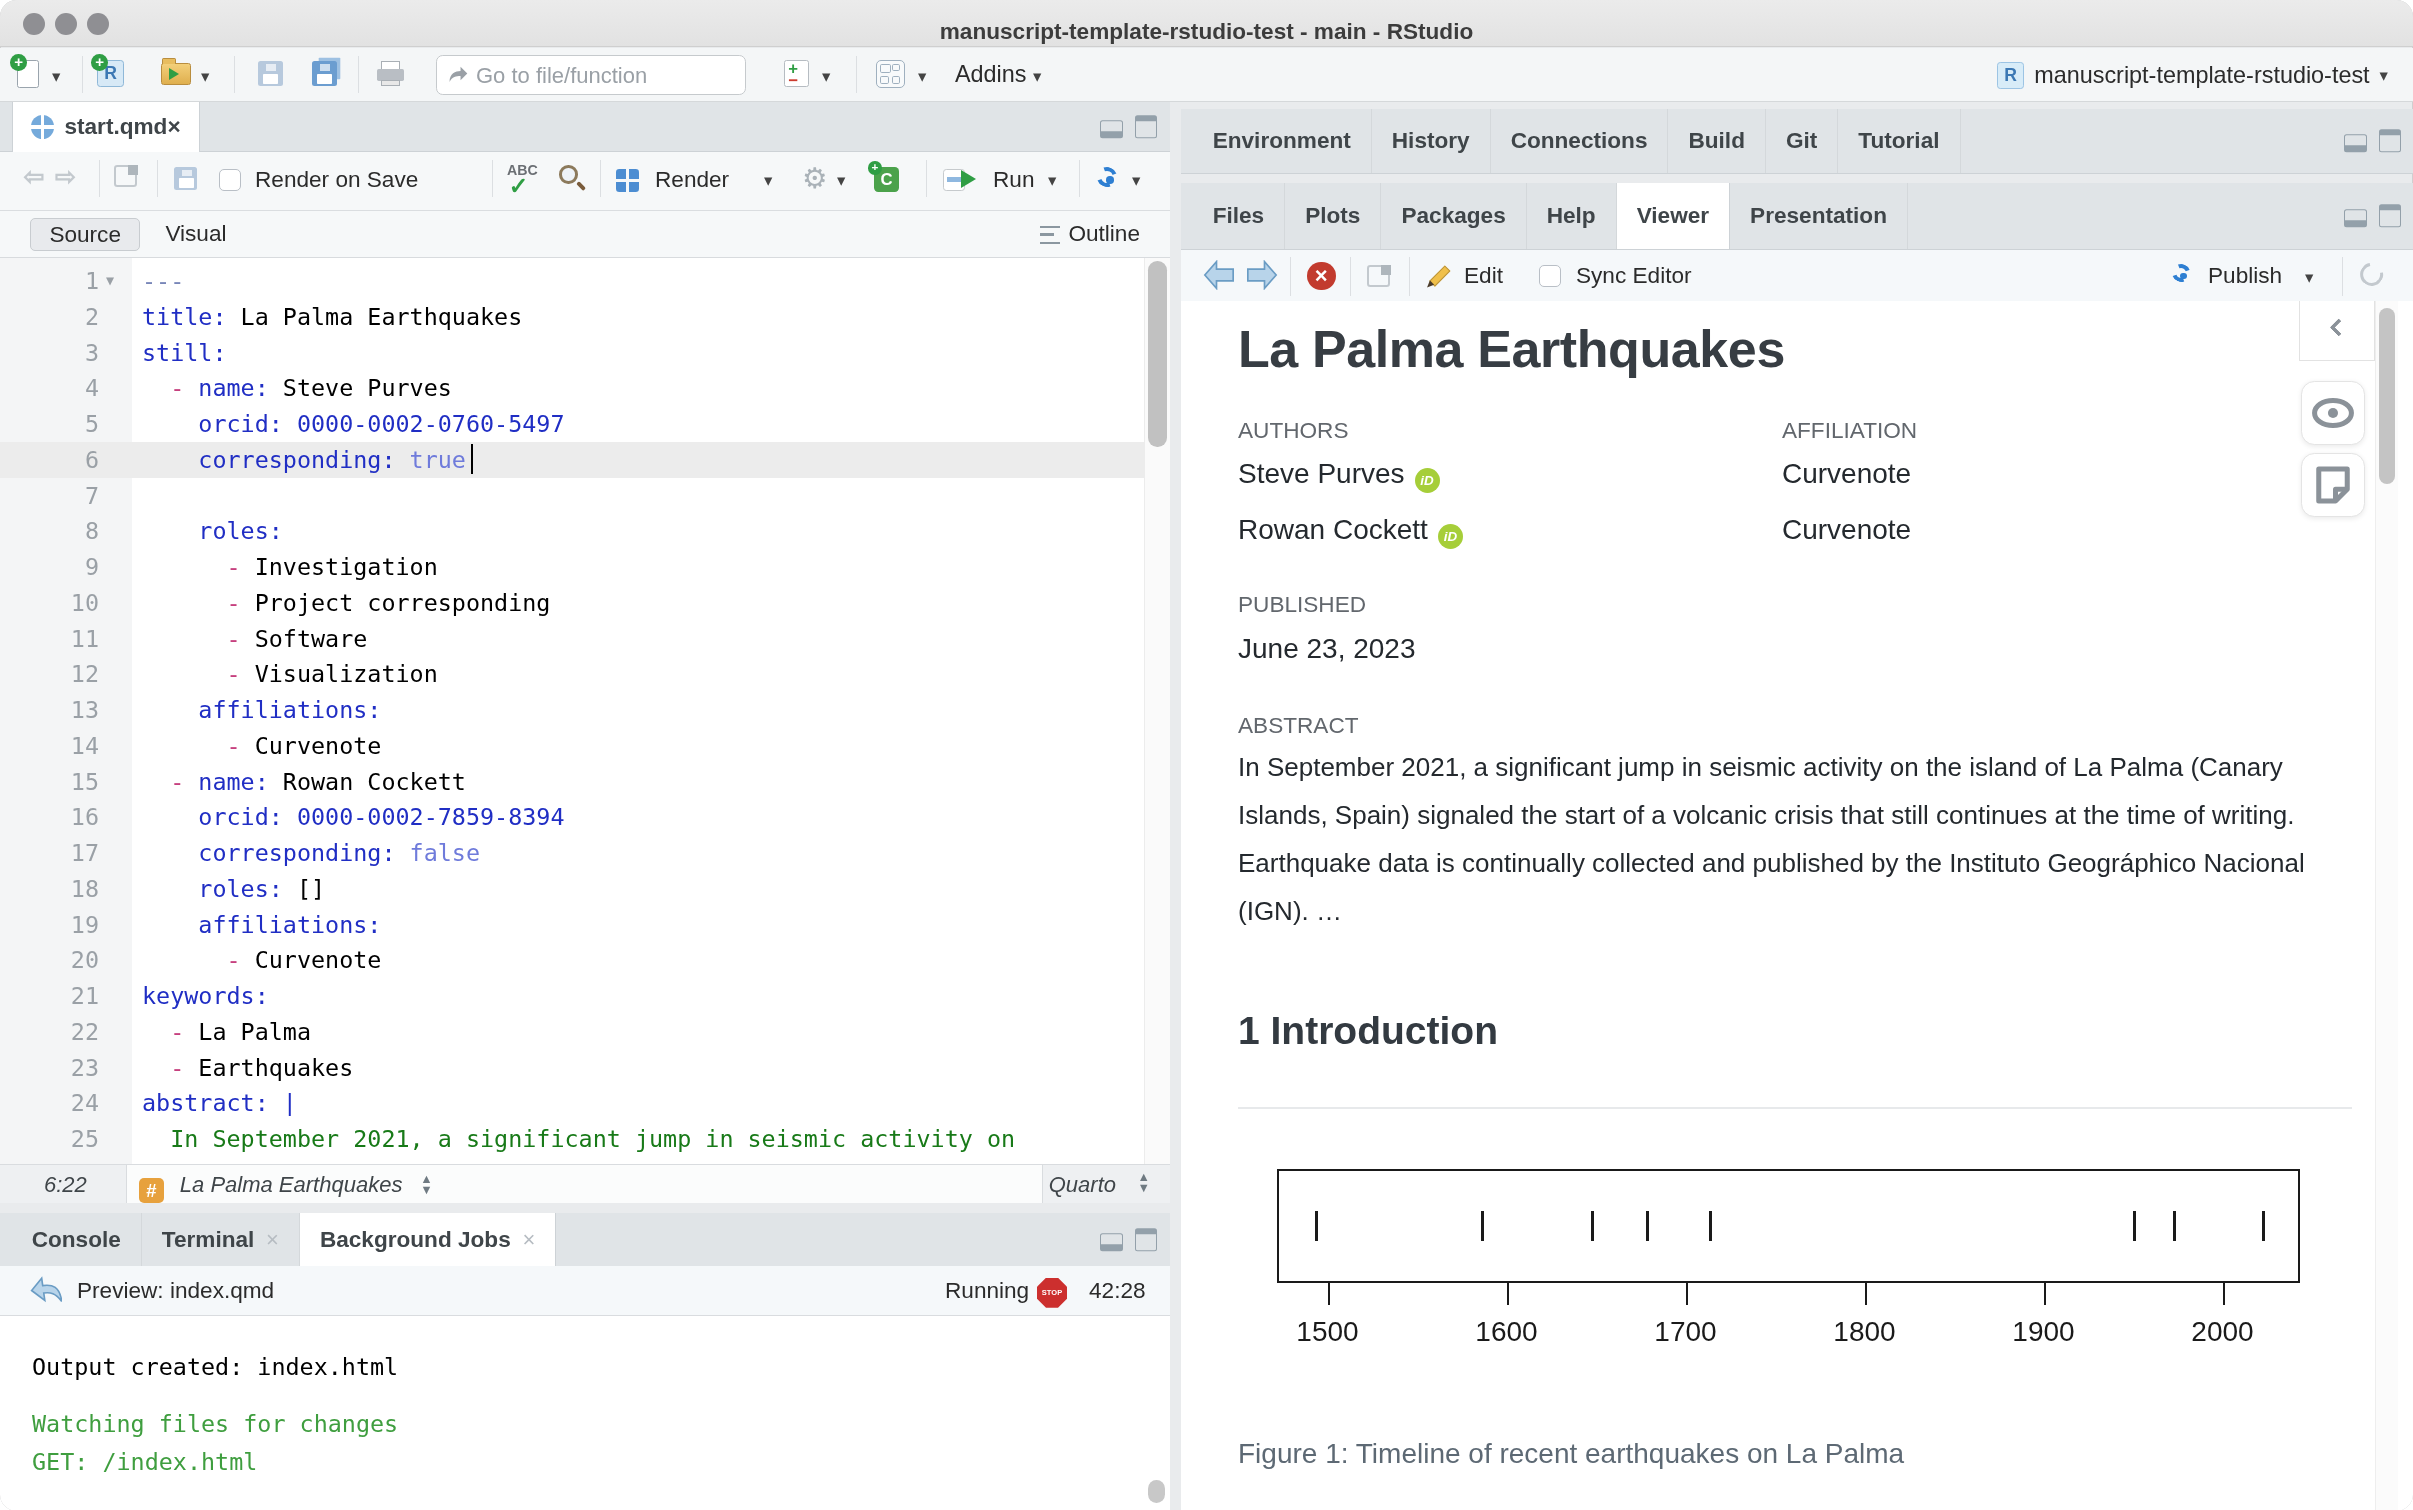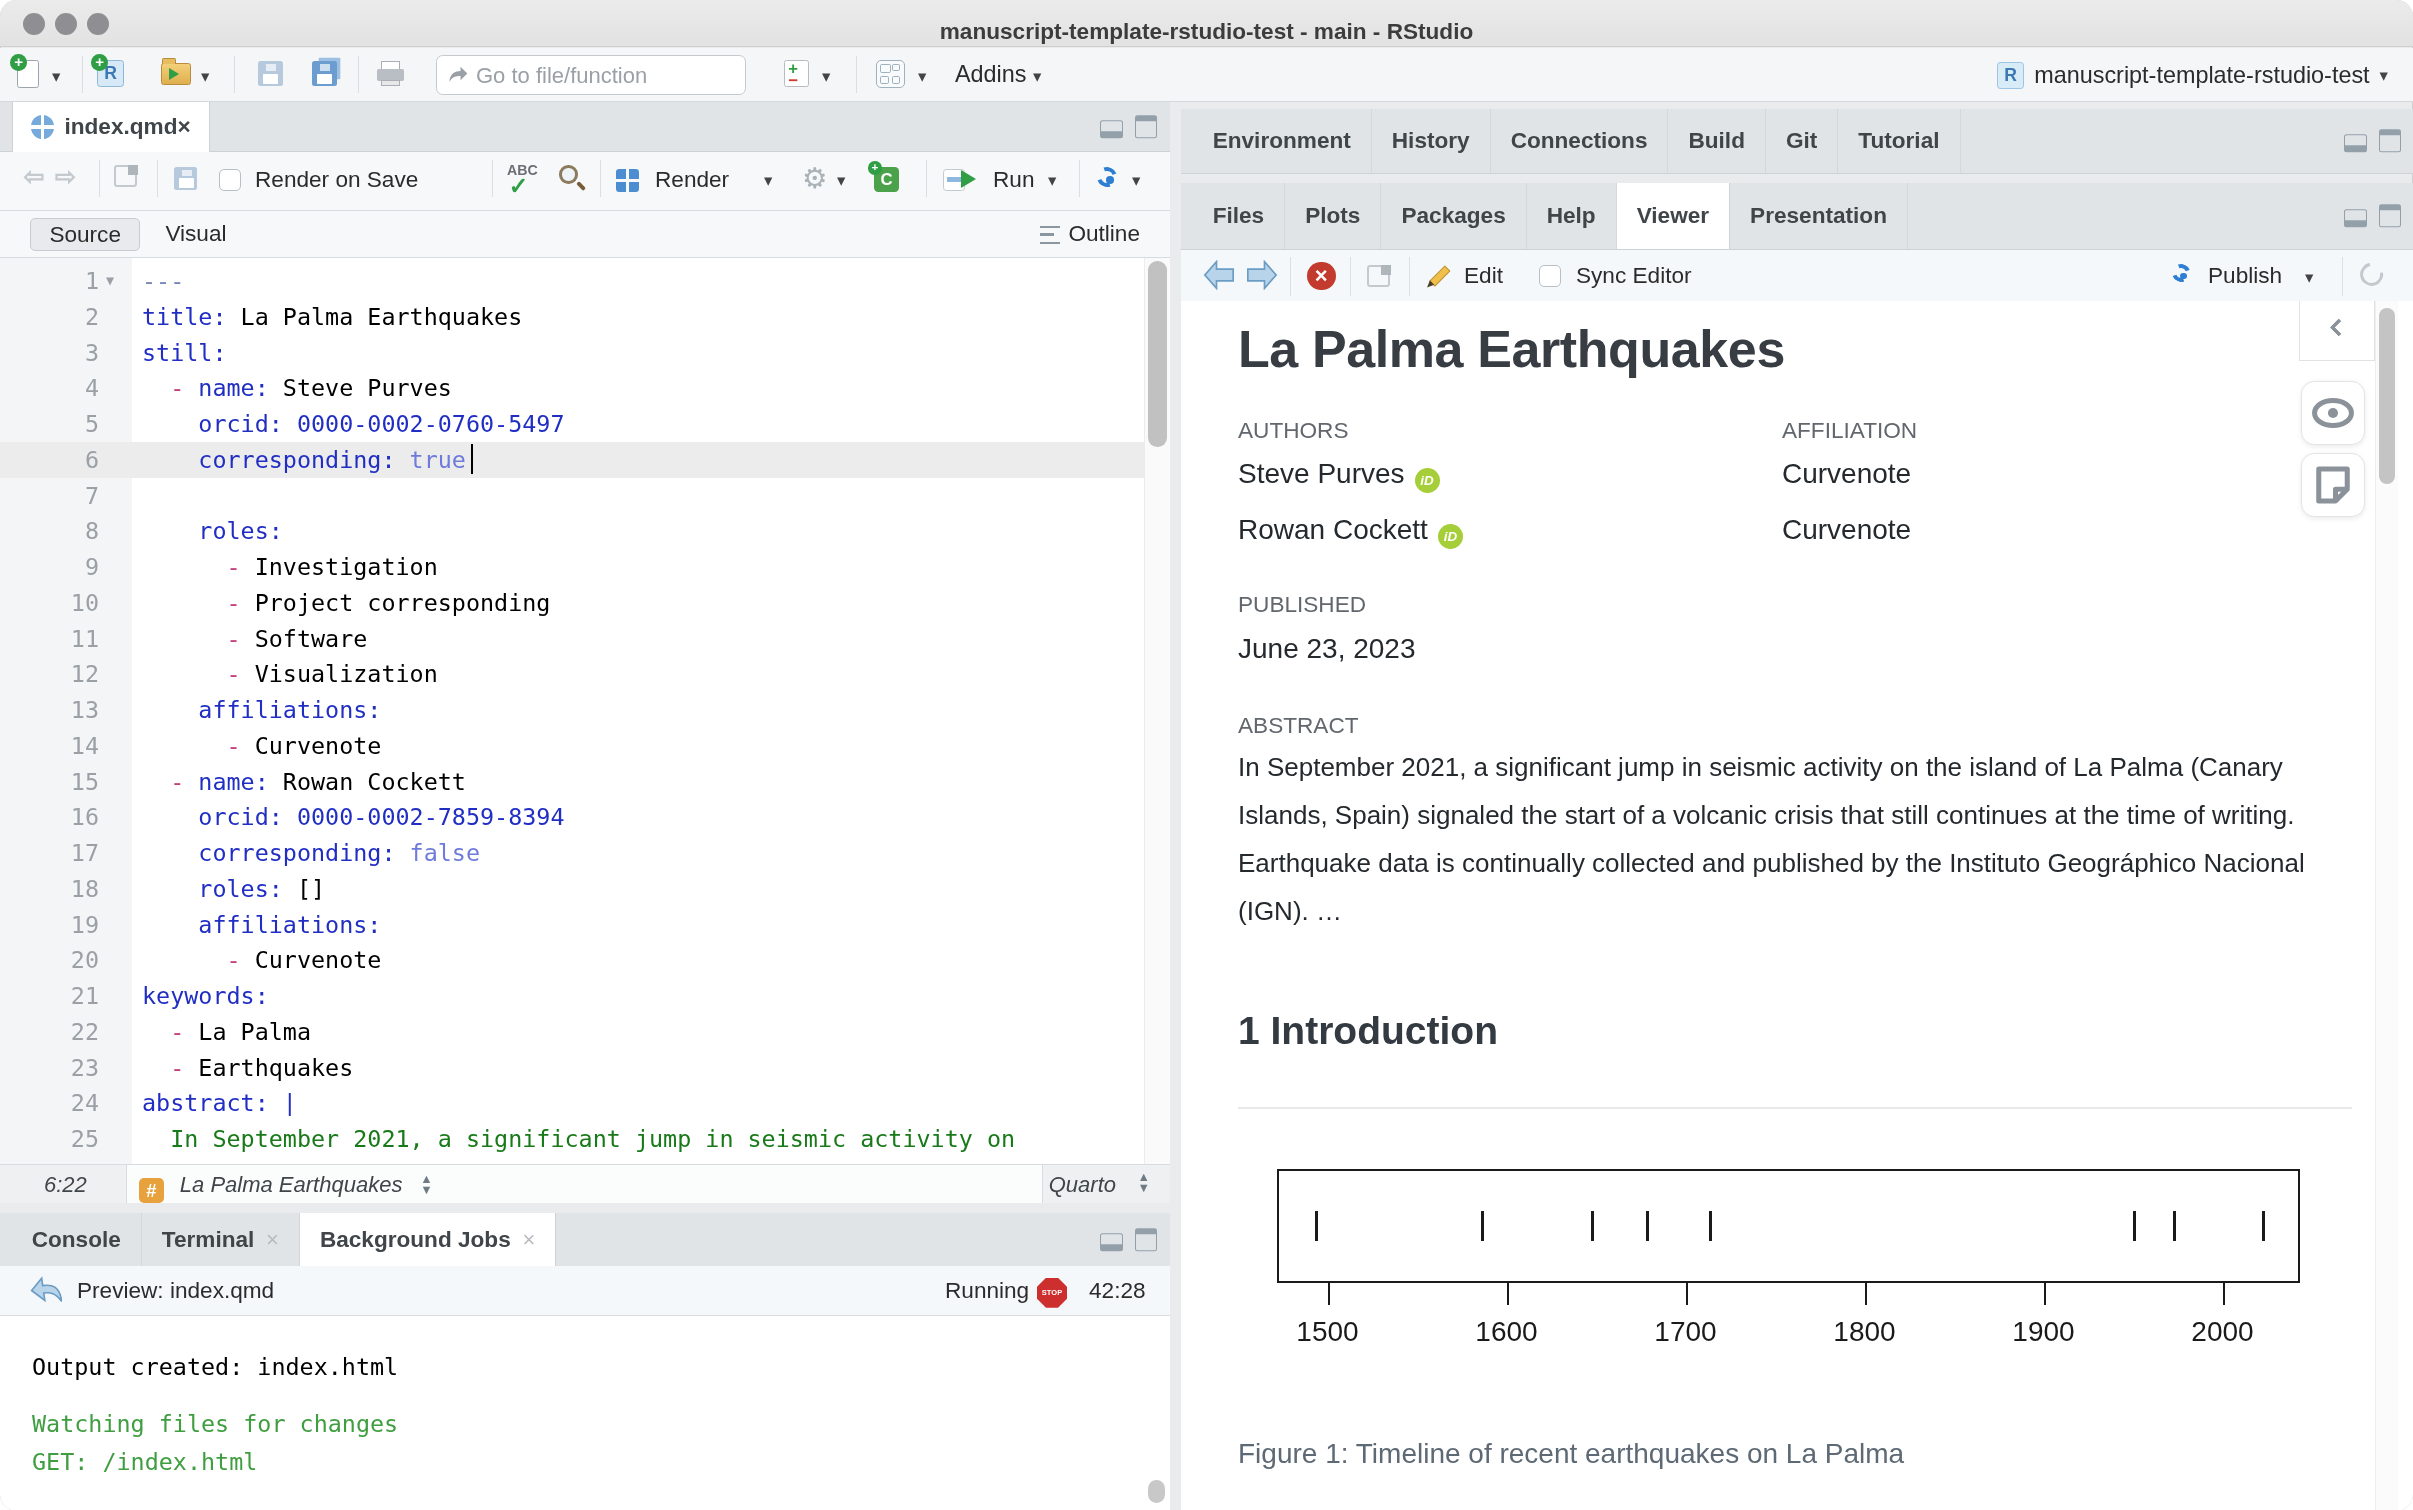--- a/index.html
+++ b/index.html
@@ -241,21 +241,21 @@
     <div id="project-btn">
       <div class="cube-ico" style="background:#d8ecf8;border-color:#9cc4e4">R</div>
       <span id="project-name">manuscript-template-rstudio-test</span>
       <span class="dd">▾</span>
     </div>
   </div>
 
   <div class="tabstrip" id="editor-tabstrip">
     <div id="editor-tab">
       <span class="quarto-ico"></span>
-      <span>index.qmd</span>
+      <span>start.qmd</span>
       <span class="close">×</span>
     </div>
     <div class="pane-controls">
       <div class="icon-min"></div>
       <div class="icon-max"></div>
     </div>
   </div>
 
   <div id="src-toolbar">
     <div class="tbi arrow-gray" style="left:23.4px;top:10px">⇦</div>

